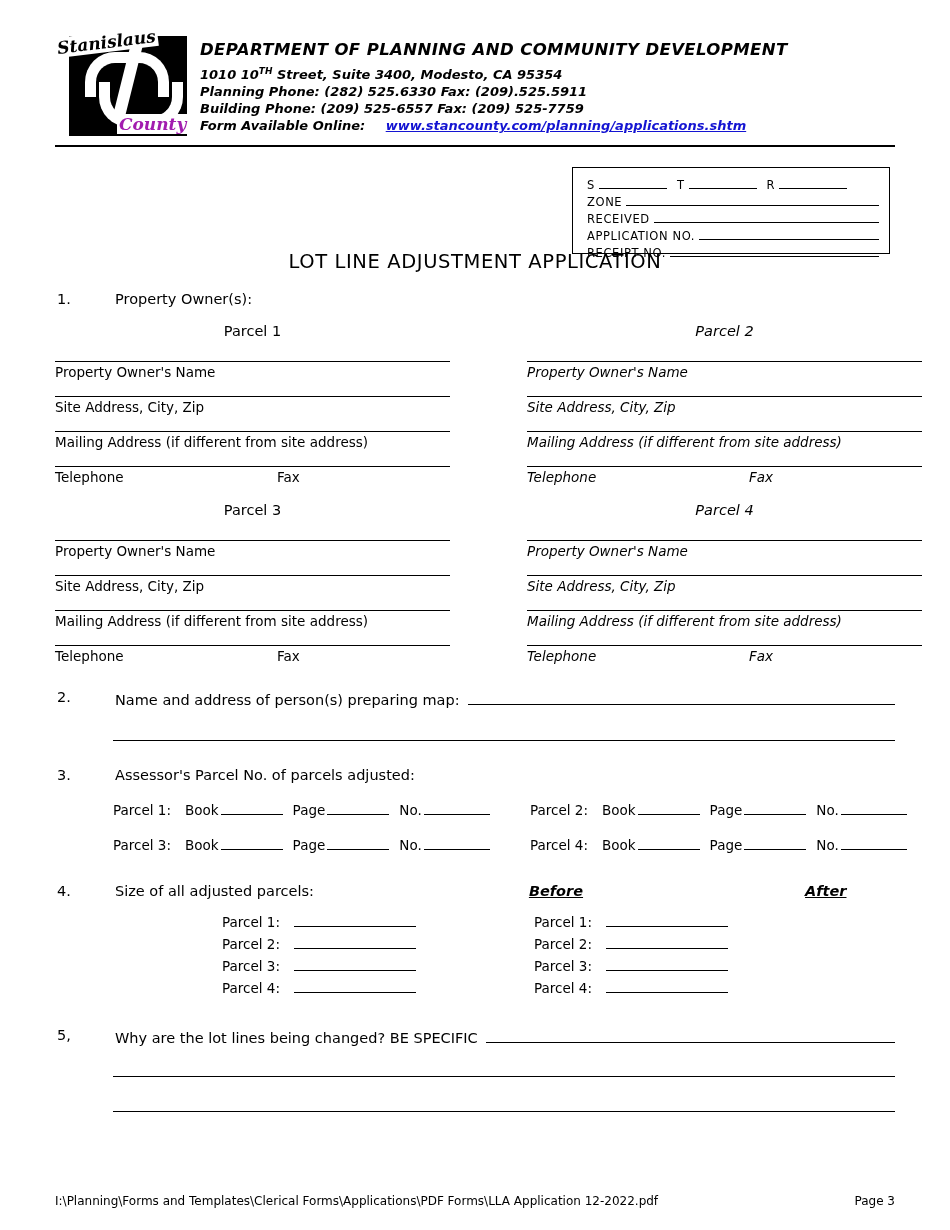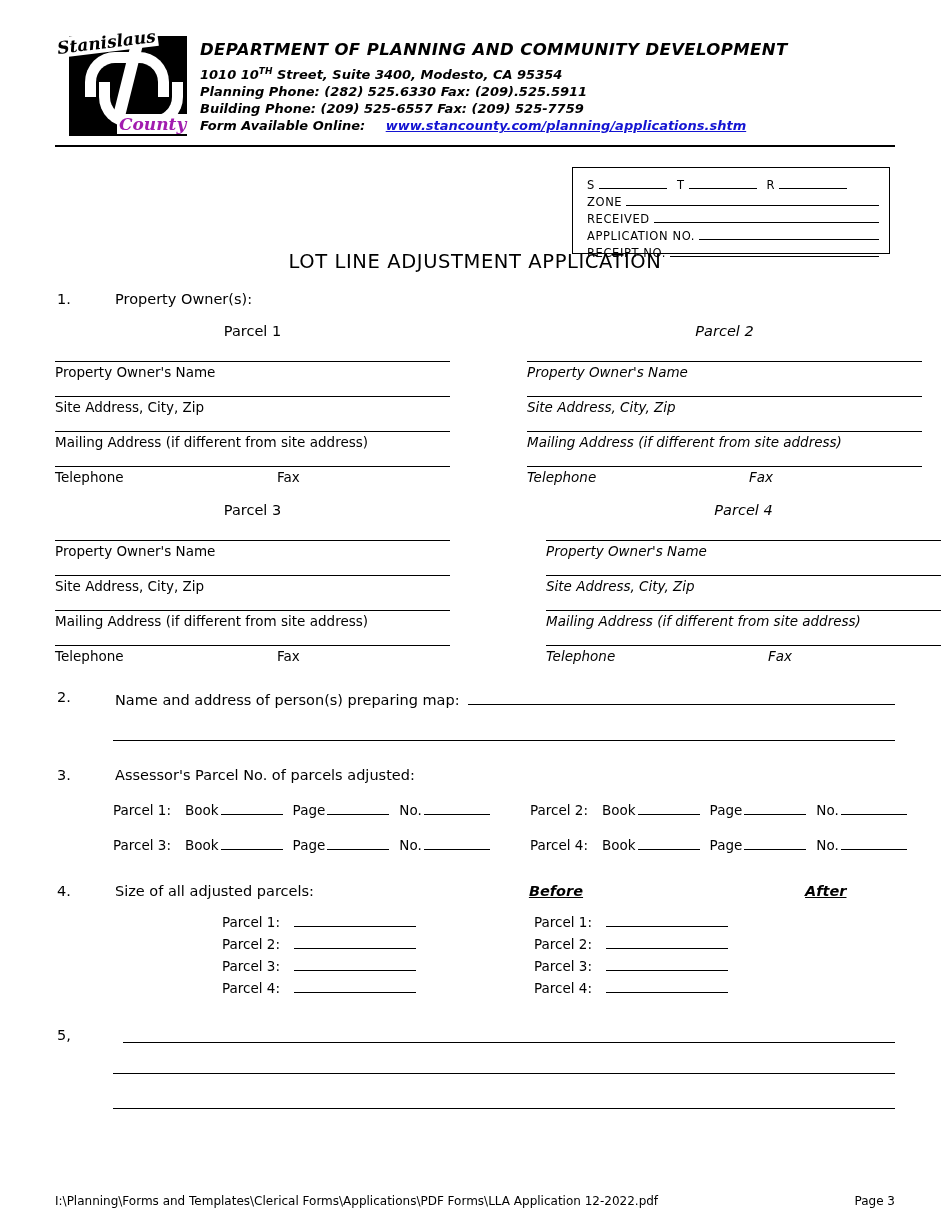--- a/index.html
+++ b/index.html
@@ -388,21 +388,21 @@
       <div class="line-field">Property Owner's Name</div>
       <div class="line-field">Site Address, City, Zip</div>
       <div class="line-field">Mailing Address (if different from site address)</div>
       <div class="line-field telephone">
         <span>Telephone</span>
         <span class="fax">Fax</span>
       </div>
     </div>
   </div>
 
-  <div class="parcel-grid" style="margin-top:14px;gap:19px;">
+  <div class="parcel-grid" style="margin-top:14px;">
     <div class="parcel-col">
       <div class="parcel-heading">Parcel 3</div>
       <div class="line-field">Property Owner's Name</div>
       <div class="line-field">Site Address, City, Zip</div>
       <div class="line-field">Mailing Address (if different from site address)</div>
       <div class="line-field telephone">
         <span>Telephone</span>
         <span class="fax">Fax</span>
       </div>
     </div>
@@ -519,20 +519,21 @@
       <div class="size-row">
         <span class="sl">Parcel 4:</span>
         <span class="sline"></span>
       </div>
     </div>
   </div>
 
   <div class="item" style="margin-top:26px;">
     <div class="num">5,</div>
     <div class="body" style="display:flex;align-items:baseline;">
+      <span>Why are the lot lines being changed?   BE SPECIFIC</span>
       <span class="inline-rule"></span>
     </div>
   </div>
   <div class="rule-wide"></div>
   <div class="rule-wide" style="margin-top:34px;"></div>
 
   <div class="footer">
     <span>I:\Planning\Forms and Templates\Clerical Forms\Applications\PDF Forms\LLA Application 12-2022.pdf</span>
     <span>Page 3</span>
   </div>

